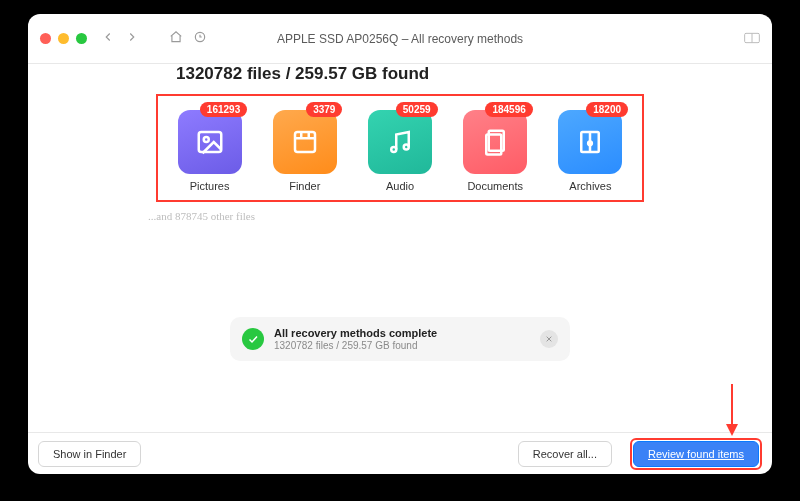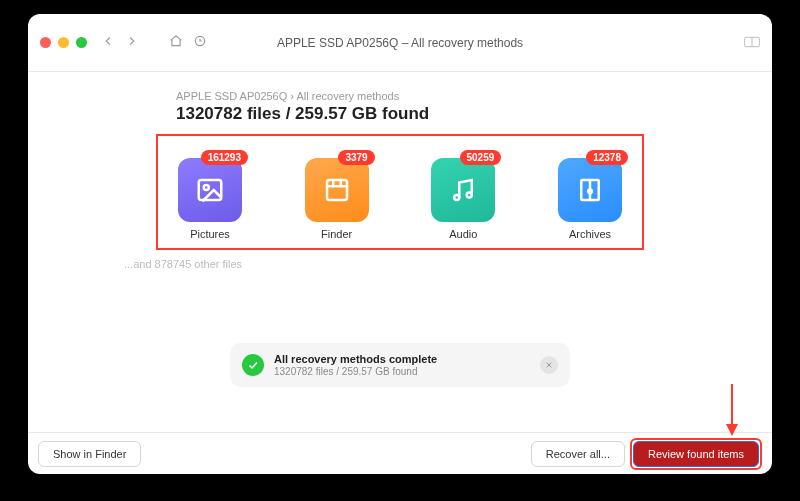--- a/index.html
+++ b/index.html
@@ -3,21 +3,21 @@
 <meta charset="utf-8">
 <style>
   * { box-sizing: border-box; margin: 0; padding: 0; }
   html, body { width: 800px; height: 501px; font-family: -apple-system, "Helvetica Neue", Arial, sans-serif; background: #000; }
   .window {
     position: absolute; top: 14px; left: 28px; width: 744px; height: 460px;
     background: #fff; border-radius: 12px; box-shadow: 0 8px 40px rgba(0,0,0,.5);
     display: flex; flex-direction: column; overflow: hidden;
   }
   .titlebar {
-    height: 58px; display: flex; align-items: center; padding: 0 12px;
+    height: 50px; display: flex; align-items: center; padding: 0 12px;
     border-bottom: 1px solid #e8e8e8;
   }
   .traffic { display: flex; gap: 7px; margin-right: 14px; }
   .dot { width: 11px; height: 11px; border-radius: 50%; }
   .dot.red { background: #ff5f57; }
   .dot.yellow { background: #febc2e; }
   .dot.green { background: #28c840; }
   .nav { display: flex; gap: 10px; align-items: center; color: #9a9a9a; }
   .nav .ico svg { width: 14px; height: 14px; stroke: #9a9a9a; fill: none; stroke-width: 2; }
   .nav .divider { width: 10px; }
@@ -26,70 +26,70 @@
     font-size: 12px; color: #5b5b5b; pointer-events: none;
   }
   .titlebar .right-ico { margin-left: auto; }
   .titlebar .right-ico svg { width: 16px; height: 12px; stroke: #bcbcbc; fill: none; stroke-width: 1.5; }
 
   .content { flex: 1; position: relative; padding: 0 20px; }
   .breadcrumb { font-size: 11px; color: #9a9a9a; margin: 18px 0 2px 128px; }
   .headline { font-size: 17px; font-weight: 700; color: #222; margin: 0 0 10px 128px; }
 
   .tiles-outline {
-    border: 2px solid #ff3b30; margin: 4px 108px 0 108px; padding: 14px 4px 8px 4px;
+    border: 2px solid #ff3b30; margin: 4px 108px 0 108px; padding: 6px 4px 8px 4px;
     display: flex; justify-content: space-between;
   }
   .tile { width: 96px; text-align: center; position: relative; }
   .tile .box {
     width: 64px; height: 64px; border-radius: 12px; margin: 8px auto 6px auto;
     display: flex; align-items: center; justify-content: center;
   }
   .tile .box svg { width: 30px; height: 30px; stroke: #fff; fill: none; stroke-width: 2; }
   .badge {
     position: absolute; top: 0; right: 10px; background: #ff3b30; color: #fff;
     font-size: 10px; font-weight: 600; padding: 2px 7px; border-radius: 999px;
   }
   .tile .label { font-size: 11px; color: #333; margin-top: 2px; }
   .g-purple { background: linear-gradient(160deg,#8E7BFF,#6C5CE7); }
   .g-orange { background: linear-gradient(160deg,#FFA94D,#FF8C1A); }
   .g-teal   { background: linear-gradient(160deg,#34D3B0,#20B89A); }
   .g-pink   { background: linear-gradient(160deg,#FF8088,#FF5C66); }
   .g-blue   { background: linear-gradient(160deg,#4DA8FF,#2B8DFF); }
 
-  .other-files { font-size: 11px; color: #bdbdbd; margin: 8px 0 0 76px; }
+  .other-files { font-size: 11px; color: #bdbdbd; margin: 8px 0 0 100px; font-family: Liberation Serif, serif; }
 
   .status-pill {
-    position: absolute; left: 50%; bottom: 45px; transform: translateX(-50%);
+    position: absolute; left: 50%; bottom: 71px; transform: translateX(-50%);
     width: 340px; background: #f5f5f5; border-radius: 10px;
     display: flex; align-items: center; padding: 10px 12px; gap: 10px;
   }
   .check {
     width: 22px; height: 22px; border-radius: 50%; background: #28c840;
     display: flex; align-items: center; justify-content: center; flex-shrink: 0;
   }
   .check svg { width: 12px; height: 12px; stroke: #fff; stroke-width: 3; fill: none; }
   .status-text .t1 { font-size: 11px; font-weight: 600; color: #222; }
   .status-text .t2 { font-size: 10px; color: #8a8a8a; margin-top: 1px; }
   .status-pill .close {
     margin-left: auto; width: 18px; height: 18px; border-radius: 50%;
     background: #e4e4e4; display: flex; align-items: center; justify-content: center;
   }
   .status-pill .close svg { width: 8px; height: 8px; stroke: #888; stroke-width: 2.5; fill: none; }
 
   .footer {
     height: 42px; border-top: 1px solid #e8e8e8;
-    display: flex; align-items: center; padding: 0 10px; gap: 5px;
+    display: flex; align-items: center; padding: 0 10px; gap: 18px;
   }
   .btn {
     height: 26px; border-radius: 6px; border: 1px solid #d6d6d6; background: #fff;
     font-size: 11px; color: #333; padding: 0 14px; display: flex; align-items: center;
     cursor: pointer;
   }
-  .btn.primary { background: #b91c1c; color: #fff; border-color: #0a7aff; }
+  .btn.primary { background: #3b82f6; color: #fff; border-color: #0a7aff; text-decoration: underline; }
   .primary-outline {
     border: 2px solid #ff3b30; border-radius: 6px; padding: 1px;
   }
   .spacer { flex: 1; }
 
   .arrow {
     position: absolute; right: 58px; top: 382px; width: 20px; height: 54px; pointer-events:none;
   }
   .arrow svg { width: 100%; height: 100%; }
 </style>
@@ -132,21 +132,20 @@
     <div class="title-center">APPLE SSD AP0256Q – All recovery methods</div>
     <span class="right-ico">
       <svg viewBox="0 0 24 16">
           <rect x="1" y="1" width="22" height="14" rx="2"></rect>
           <line x1="12" y1="1" x2="12" y2="15"></line>
         </svg>
     </span>
   </div>
 
   <div class="content">
-    <div class="breadcrumb">APPLE SSD AP0256Q › All recovery methods</div>
     <div class="headline">1320782 files / 259.57 GB found</div>
 
     <div class="tiles-outline">
 
       <div class="tile">
         <div class="badge">161293</div>
         <div class="box g-purple">
           <svg viewBox="0 0 24 24">
               <rect x="3" y="4" width="18" height="16" rx="2"></rect>
               <circle cx="9" cy="10" r="2"></circle>
@@ -174,23 +173,33 @@
         <div class="box g-teal">
           <svg viewBox="0 0 24 24">
               <path d="M9 18V6l10-2v12"></path>
               <circle cx="7" cy="18" r="2"></circle>
               <circle cx="17" cy="16" r="2"></circle>
             </svg>
         </div>
         <div class="label">Audio</div>
       </div>
 
-
-      <div class="tile">
-        <div class="badge">12378</div>
+      <div class="tile">
+        <div class="badge">184596</div>
+        <div class="box g-pink">
+          <svg viewBox="0 0 24 24">
+              <rect x="7" y="3" width="12" height="16" rx="1"></rect>
+              <rect x="5" y="6" width="12" height="16" rx="1"></rect>
+            </svg>
+        </div>
+        <div class="label">Documents</div>
+      </div>
+
+      <div class="tile">
+        <div class="badge">18200</div>
         <div class="box g-blue">
           <svg viewBox="0 0 24 24">
               <rect x="5" y="4" width="14" height="16" rx="1"></rect>
               <line x1="12" y1="4" x2="12" y2="20"></line>
               <circle cx="12" cy="13" r="1.5"></circle>
             </svg>
         </div>
         <div class="label">Archives</div>
       </div>
     </div>

